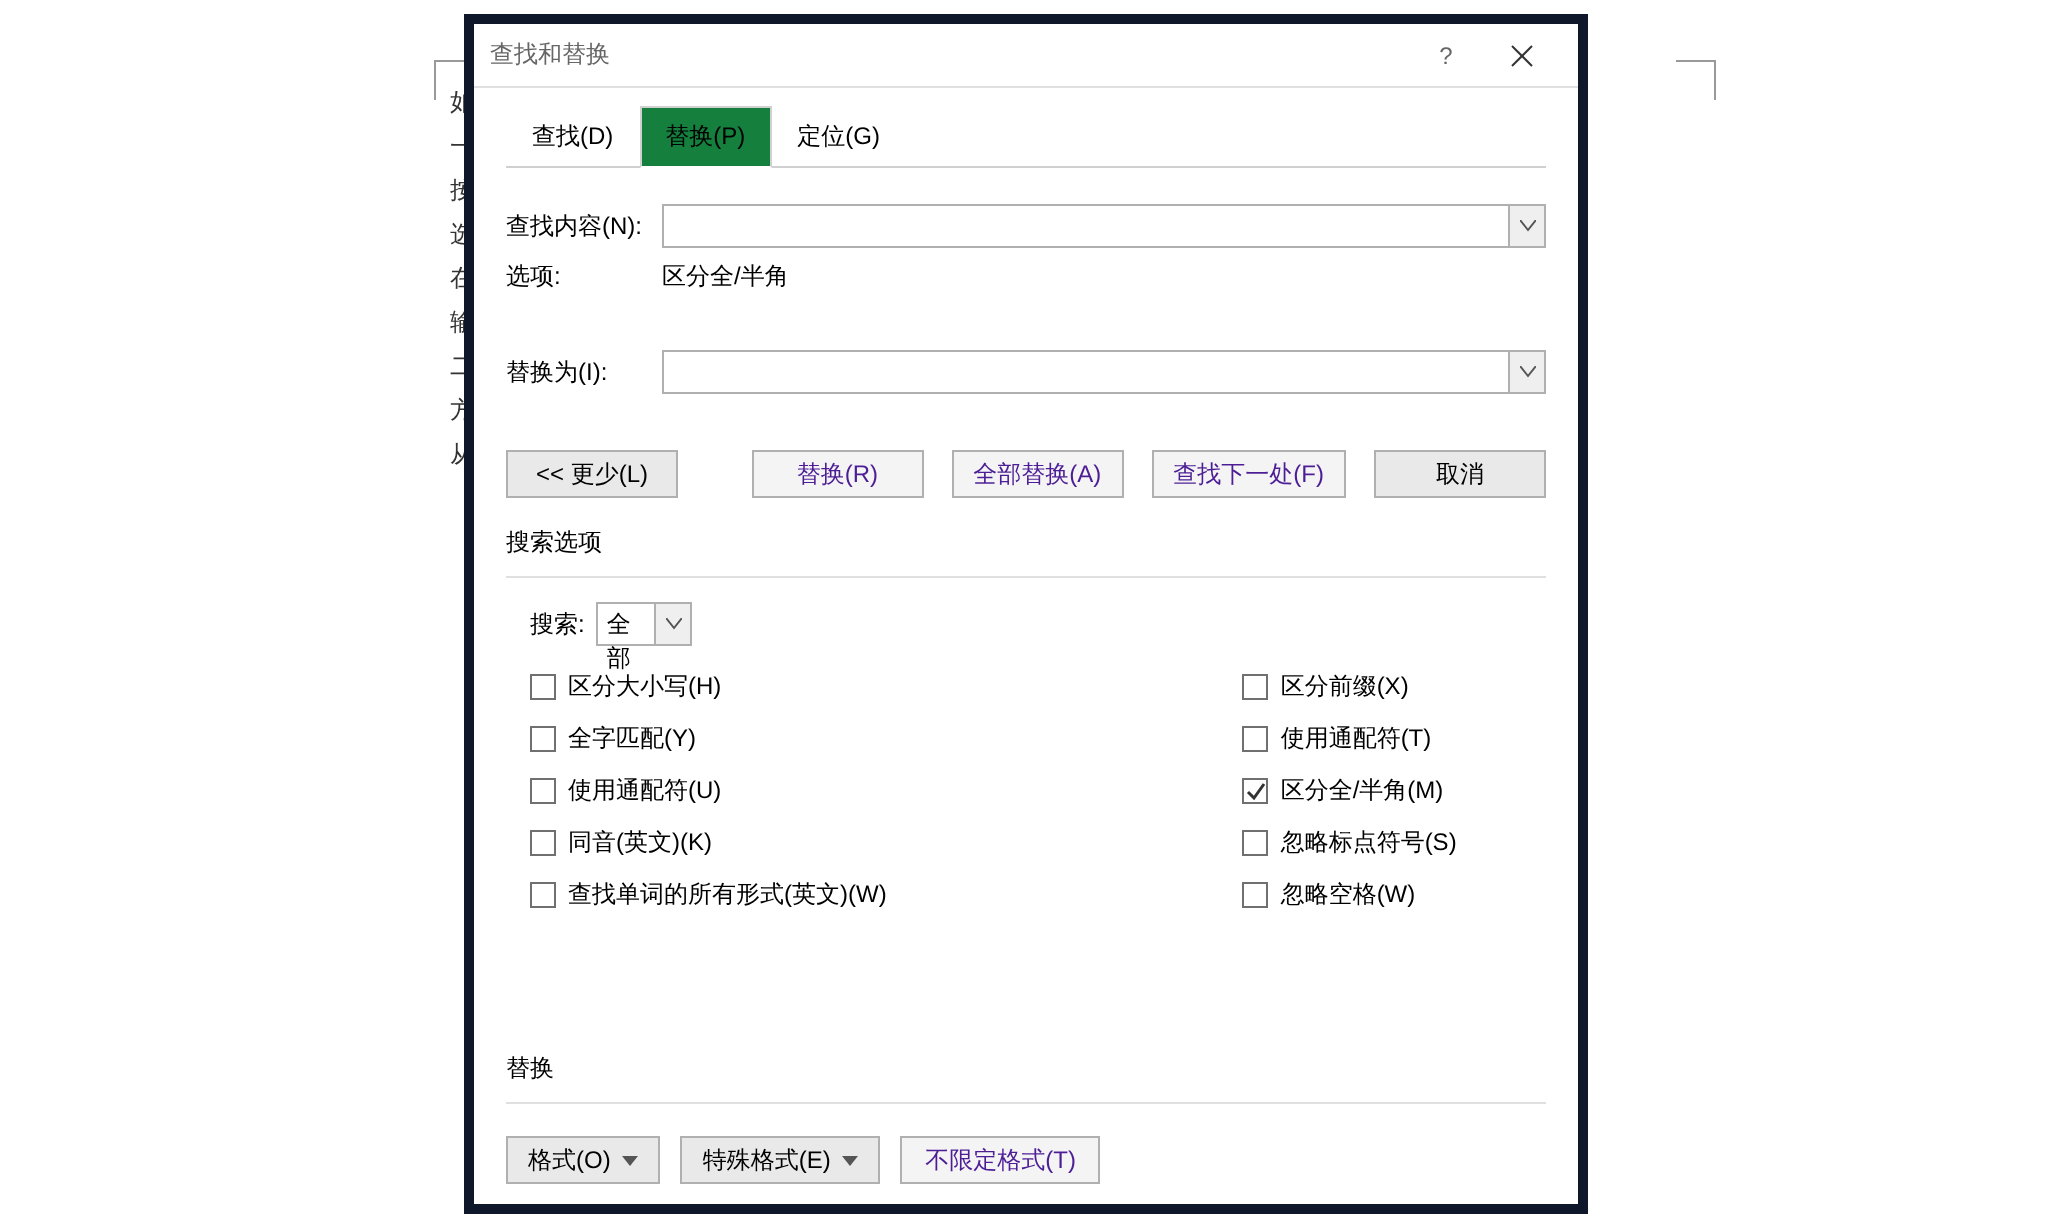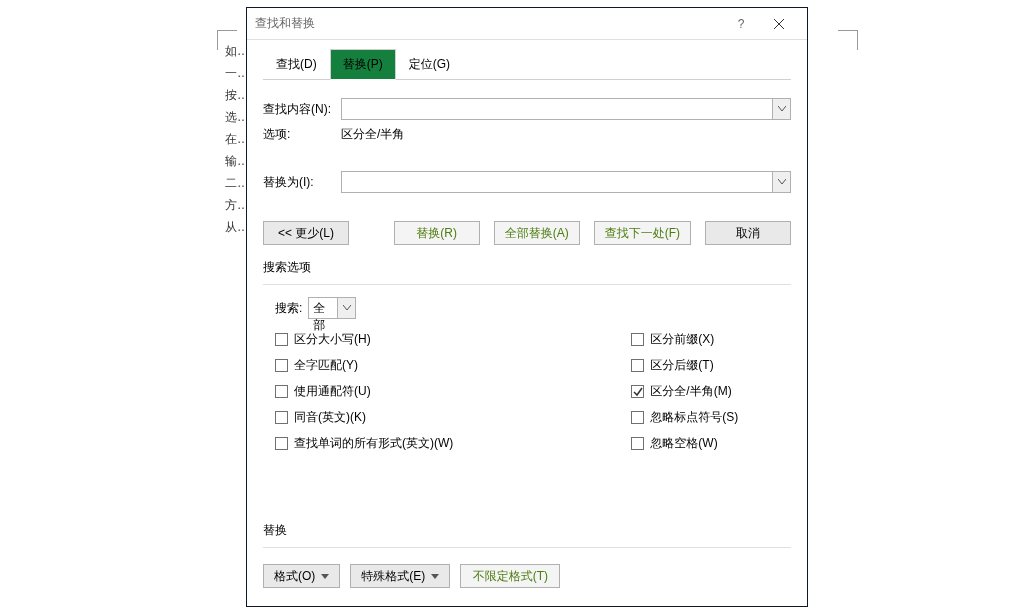--- a/index.html
+++ b/index.html
@@ -39,26 +39,26 @@
       position: absolute;
       left: 838px;
       top: 30px;
       width: 20px;
       height: 20px;
       border-right: 1px solid #999;
       border-top: 1px solid #999;
     }
     .dialog {
       position: absolute;
-      left: 246px;
+      left: 232px;
       top: 7px;
       width: 562px;
       height: 600px;
       background: #fff;
-      border: 1px solid #0f172a;
+      border: 5px solid #0f172a;
       box-shadow: 0 0 0 rgba(0,0,0,0);
     }
     .titlebar {
       height: 32px;
       display: flex;
       align-items: center;
       padding: 0 8px;
       font-size: 12px;
       border-bottom: 1px solid #e0e0e0;
     }
@@ -159,21 +159,21 @@
       padding: 0 10px;
       border: 1px solid #b0b0b0;
       background: #e9e9e9;
       font-size: 12px;
       display: inline-flex;
       align-items: center;
       justify-content: center;
       cursor: pointer;
     }
     .btn.disabled {
-      color: #4d7c0f;
+      color: #4c1d95;
       background: #f4f4f4;
     }
     .btn.with-caret::after {
       content: "";
       display: inline-block;
       margin-left: 6px;
       border-left: 4px solid transparent;
       border-right: 4px solid transparent;
       border-top: 5px solid #555;
     }
@@ -361,21 +361,21 @@
           </label>
         </div>
 
         <div class="check-col right">
           <label class="chk">
             <span class="box"></span>
             <span>区分前缀(X)</span>
           </label>
           <label class="chk">
             <span class="box"></span>
-            <span>区分后缀(T)</span>
+            <span>使用通配符(T)</span>
           </label>
           <label class="chk">
             <span class="box checked">
                 <svg width="10" height="10" viewBox="0 0 10 10">
                   <polyline points="1,5 4,8 9,1" fill="none" stroke="#333" stroke-width="1.5"></polyline>
                 </svg>
               </span>
             <span>区分全/半角(M)</span>
           </label>
           <label class="chk">

